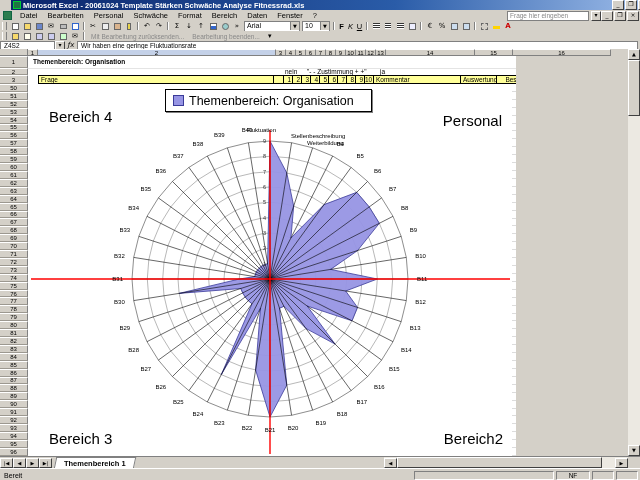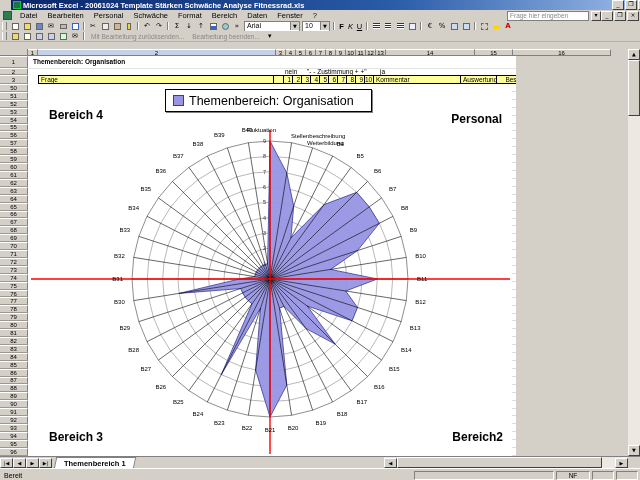--- a/index.html
+++ b/index.html
@@ -58,21 +58,21 @@
   .ycell{box-sizing:border-box;height:9px;background:#FFFF99;border:1px solid #000;border-left:none;
     font-size:6.5px;line-height:8px;overflow:hidden;white-space:nowrap;}
   .ycell.first{border-left:1px solid #000;}
   .wcell{box-sizing:border-box;height:9px;background:#fff;}
   
   #chart{position:absolute;left:29px;top:30px;width:483px;height:370px;background:#fff;z-index:2;}
   #legend{position:absolute;left:136px;top:3px;width:205px;height:21px;background:#fff;border:1px solid #000;
     box-shadow:1px 1px 0 #808080;display:flex;align-items:center;z-index:3;}
   #legend .key{width:9px;height:9px;background:#9795E4;border:1px solid #3a3a99;margin:0 5px 0 7px;}
   #legend .ltext{font-size:12.5px;}
-  .cornerlbl{position:absolute;font-weight:bold;font-size:12px;z-index:3;padding-left:18px;}
+  .cornerlbl{position:absolute;font-weight:normal;font-size:15px;z-index:3;padding-left:18px;}
   #cl-tl{left:2px;top:22px;} #cl-tr{right:10px;top:26px;}
   #cl-bl{left:2px;top:344px;} #cl-br{right:9px;top:344px;}
   
   #rightgrid{position:absolute;left:512px;top:28px;width:116px;height:372px;z-index:1;
     background:repeating-linear-gradient(to bottom,#fff 0px,#fff 6.9px,#dcdcdc 6.9px,#dcdcdc 7.915px);}
   #rightgrid .vline{position:absolute;left:99px;top:0;width:1px;height:100%;background:#dcdcdc;}
   
   #vscroll{position:absolute;right:0;top:49px;width:12px;height:407px;background:#ece9e2;display:flex;flex-direction:column;}
   .sbtn{width:12px;height:11px;background:#D4D0C8;border:1px solid;border-color:#fff #404040 #404040 #fff;
     box-sizing:border-box;font-size:5px;text-align:center;line-height:9px;font-family:"DejaVu Sans",sans-serif;}
@@ -238,20 +238,26 @@
     <div class="ticonbtn">
         <div class="sq" style="background:#cfc;"></div>
       </div>
     <div class="ticonbtn">✉</div>
     <div class="tsep"></div>
     <div class="disbtn">Mit Bearbeitung zurücksenden...</div>
     <div class="disbtn">Bearbeitung beenden...</div>
     <div class="ticonbtn">▾</div>
   </div>
 
+  <div id="formulabar">
+    <div id="namebox">Z4S2</div>
+    <div class="wbtn" style="width:8px;height:7px;">▾</div>
+    <div class="ticonbtn" style="font-style:italic;">ƒx</div>
+    <div id="fxval">Wir haben eine geringe Fluktuationsrate</div>
+  </div>
 
   <div id="colheaders">
     <div id="corner"></div>
   <div class="chead" style="width: 10px;">1</div>
       <div class="chead sel" style="width: 238px;">2</div>
       <div class="chead" style="width: 10px;">3</div>
       <div class="chead" style="width: 10px;">4</div>
       <div class="chead" style="width: 10px;">5</div>
       <div class="chead" style="width: 10px;">6</div>
       <div class="chead" style="width: 10px;">7</div>

